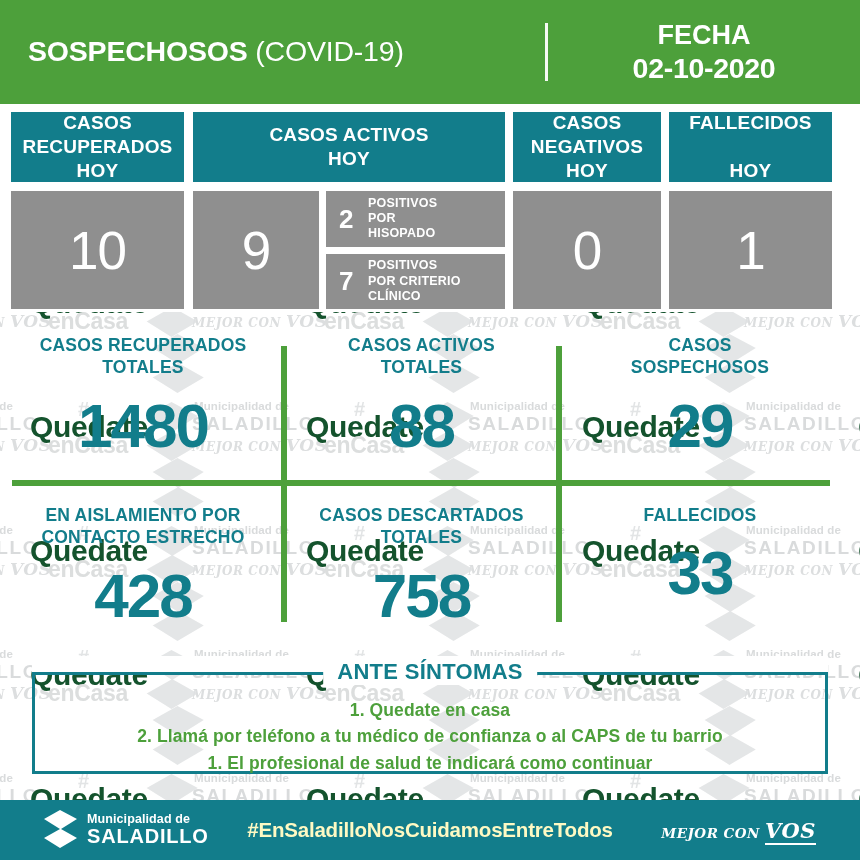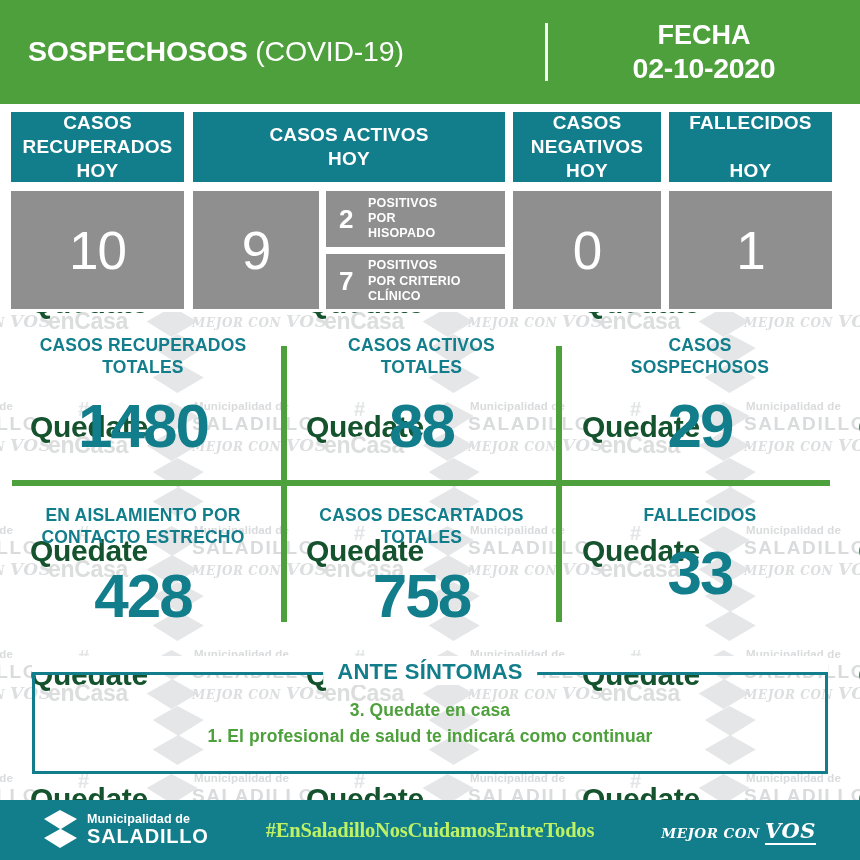--- a/index.html
+++ b/index.html
@@ -177,21 +177,21 @@
   .footer {
     position:absolute; left:0; top:800px; width:860px; height:60px;
     background:#127d8b; z-index:4; display:flex; align-items:center;
   }
   .f-logo { display:flex; align-items:center; margin-left:44px; gap:9px; }
   .f-logo-text { color:#fff; line-height:1.04; }
   .f-muni { font-size:12.5px; font-weight:700; letter-spacing:.1px; }
   .f-sala { font-size:20px; font-weight:700; letter-spacing:.8px; }
   .f-hash {
     position:absolute; left:0; right:0; text-align:center;
-    color:#bef264; font-size:20.5px; font-weight:700; letter-spacing:-.2px;font-family:Liberation Serif, serif;
+    color:#fef9c3; font-size:20.5px; font-weight:700; letter-spacing:-.2px;
   }
   .f-mejor {
     position:absolute; right:44px;
     color:#fff; font-family:"DejaVu Serif", serif; font-style:italic;
     font-weight:700; font-size:13.5px; letter-spacing:.5px; white-space:nowrap;
   }
   .f-mejor b { font-size:21px; }
   .f-mejor u { text-decoration:none; border-bottom:2px solid #fff; }
 </style>
 </head>
@@ -504,21 +504,22 @@
     <div class="cell g-r2c3">
       <div class="cell-label">FALLECIDOS</div>
       <div class="cell-num">33</div>
     </div>
   </div>
 
   <div class="sint-mask"></div>
   <div class="sintomas">
     <div class="sint-title">ANTE SÍNTOMAS</div>
     <div class="sint-list">
-      <div class="sint-item">3. Quedate en casa</div>
+      <div class="sint-item">1. Quedate en casa</div>
+      <div class="sint-item">2. Llamá por teléfono a tu médico de confianza o al CAPS de tu barrio</div>
       <div class="sint-item">1. El profesional de salud te indicará como continuar</div>
     </div>
   </div>
 
   <div class="footer">
     <div class="f-logo">
       <svg width="34" height="40" viewBox="0 0 34 40">
         <polygon points="16,0 33,9 17,19 33,28 16,38 0,28 16,19 0,9" fill="#ffffff"></polygon>
       </svg>
       <div class="f-logo-text">

